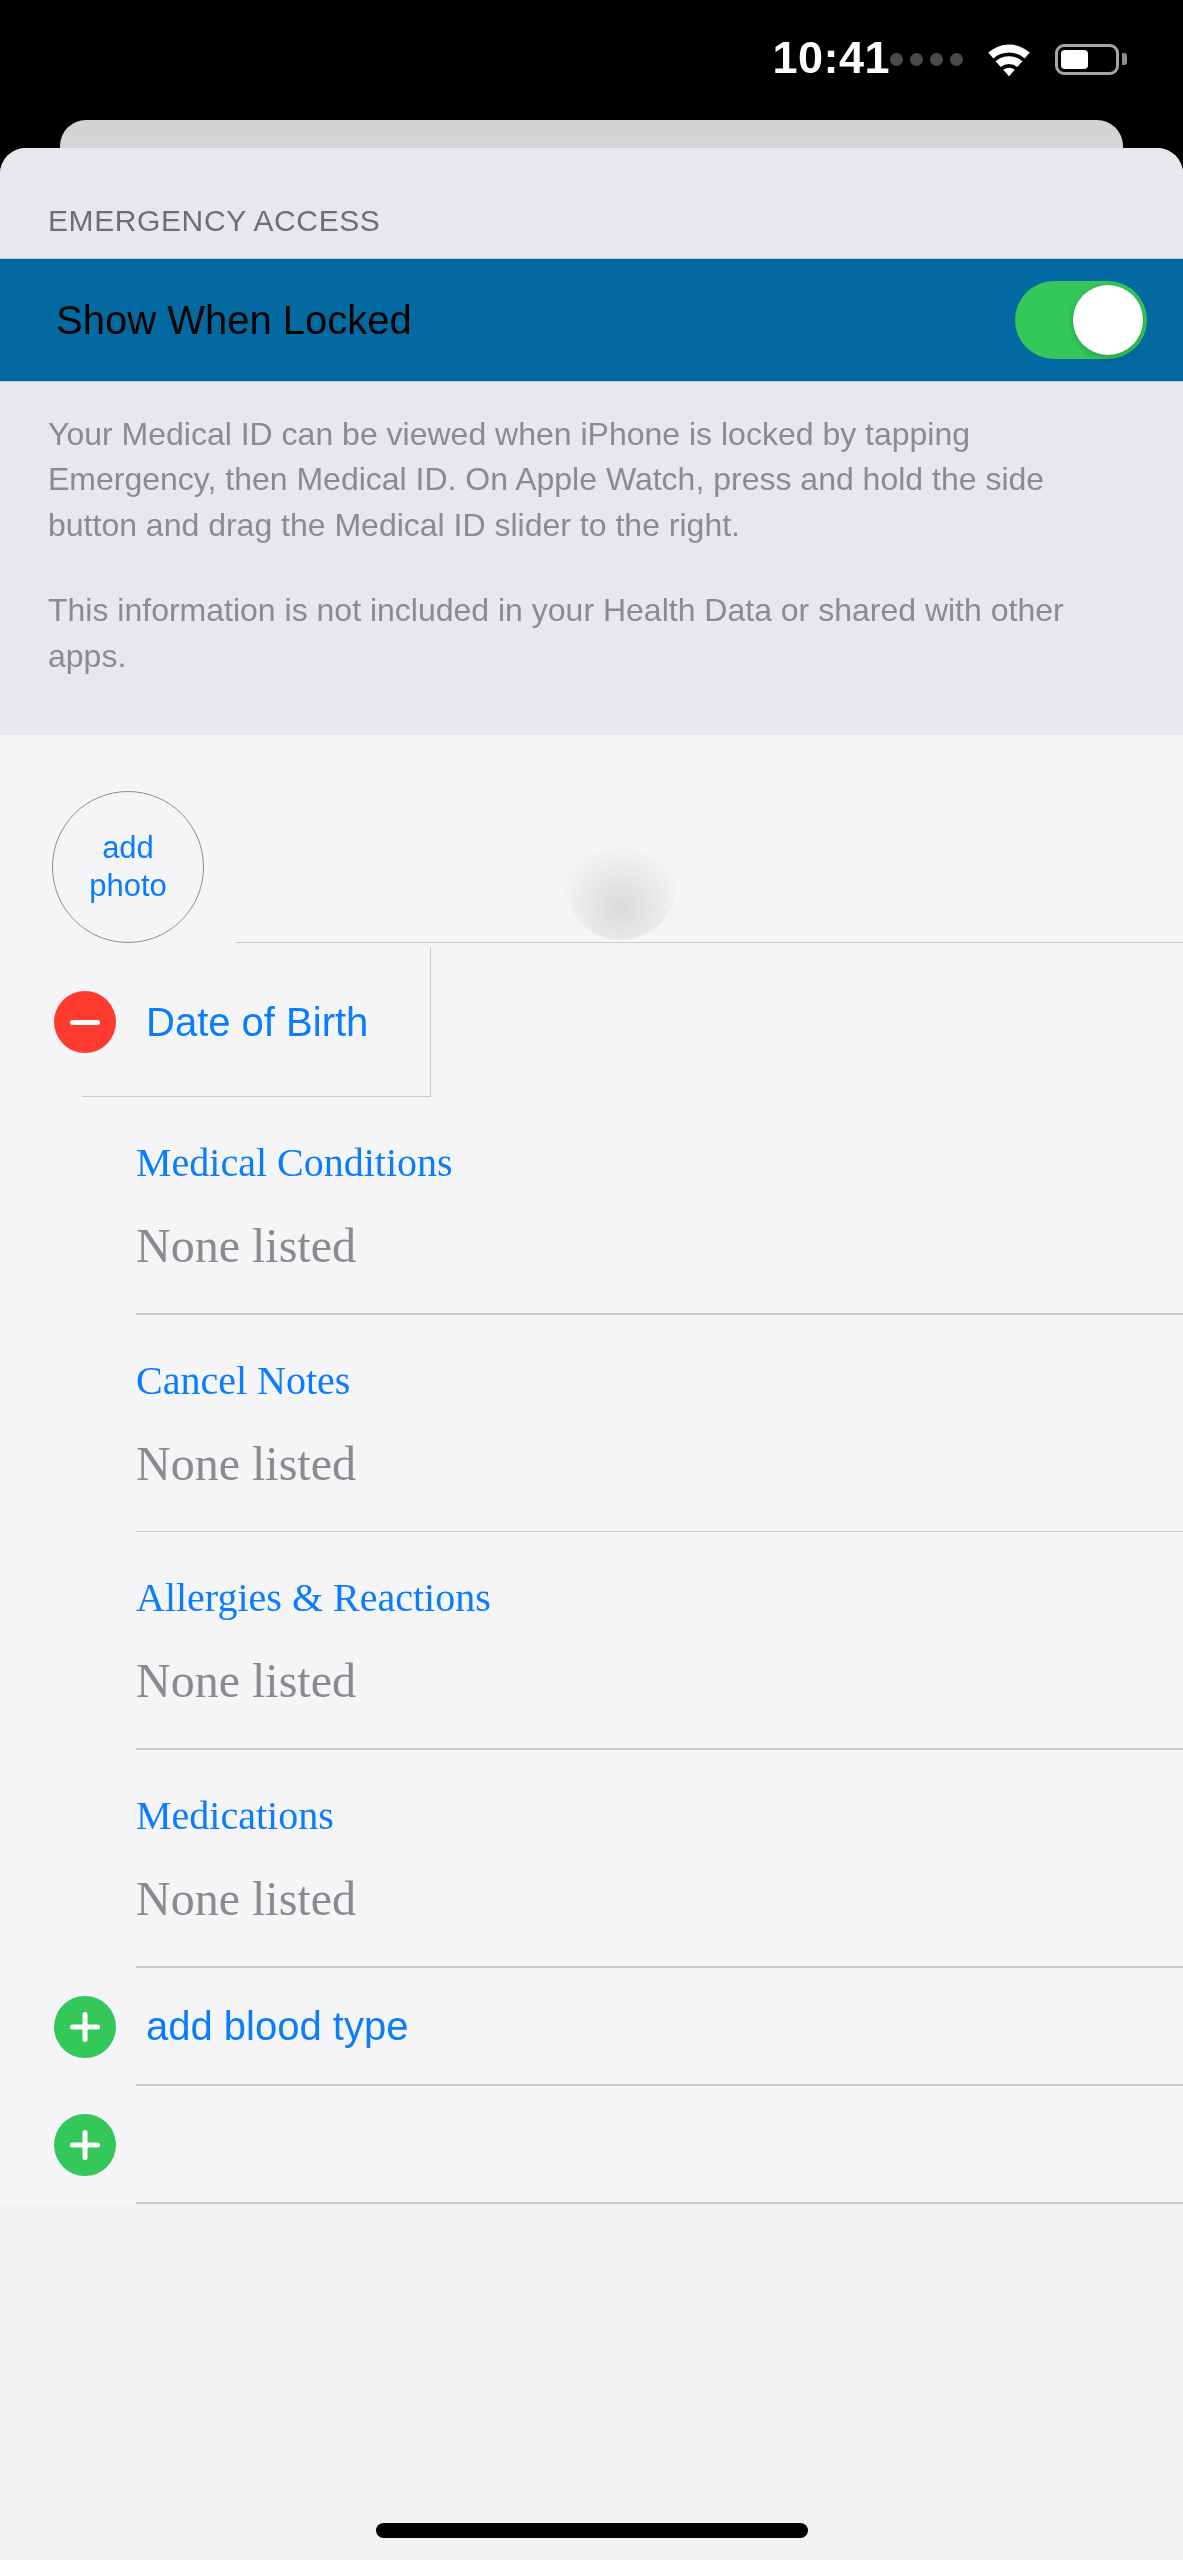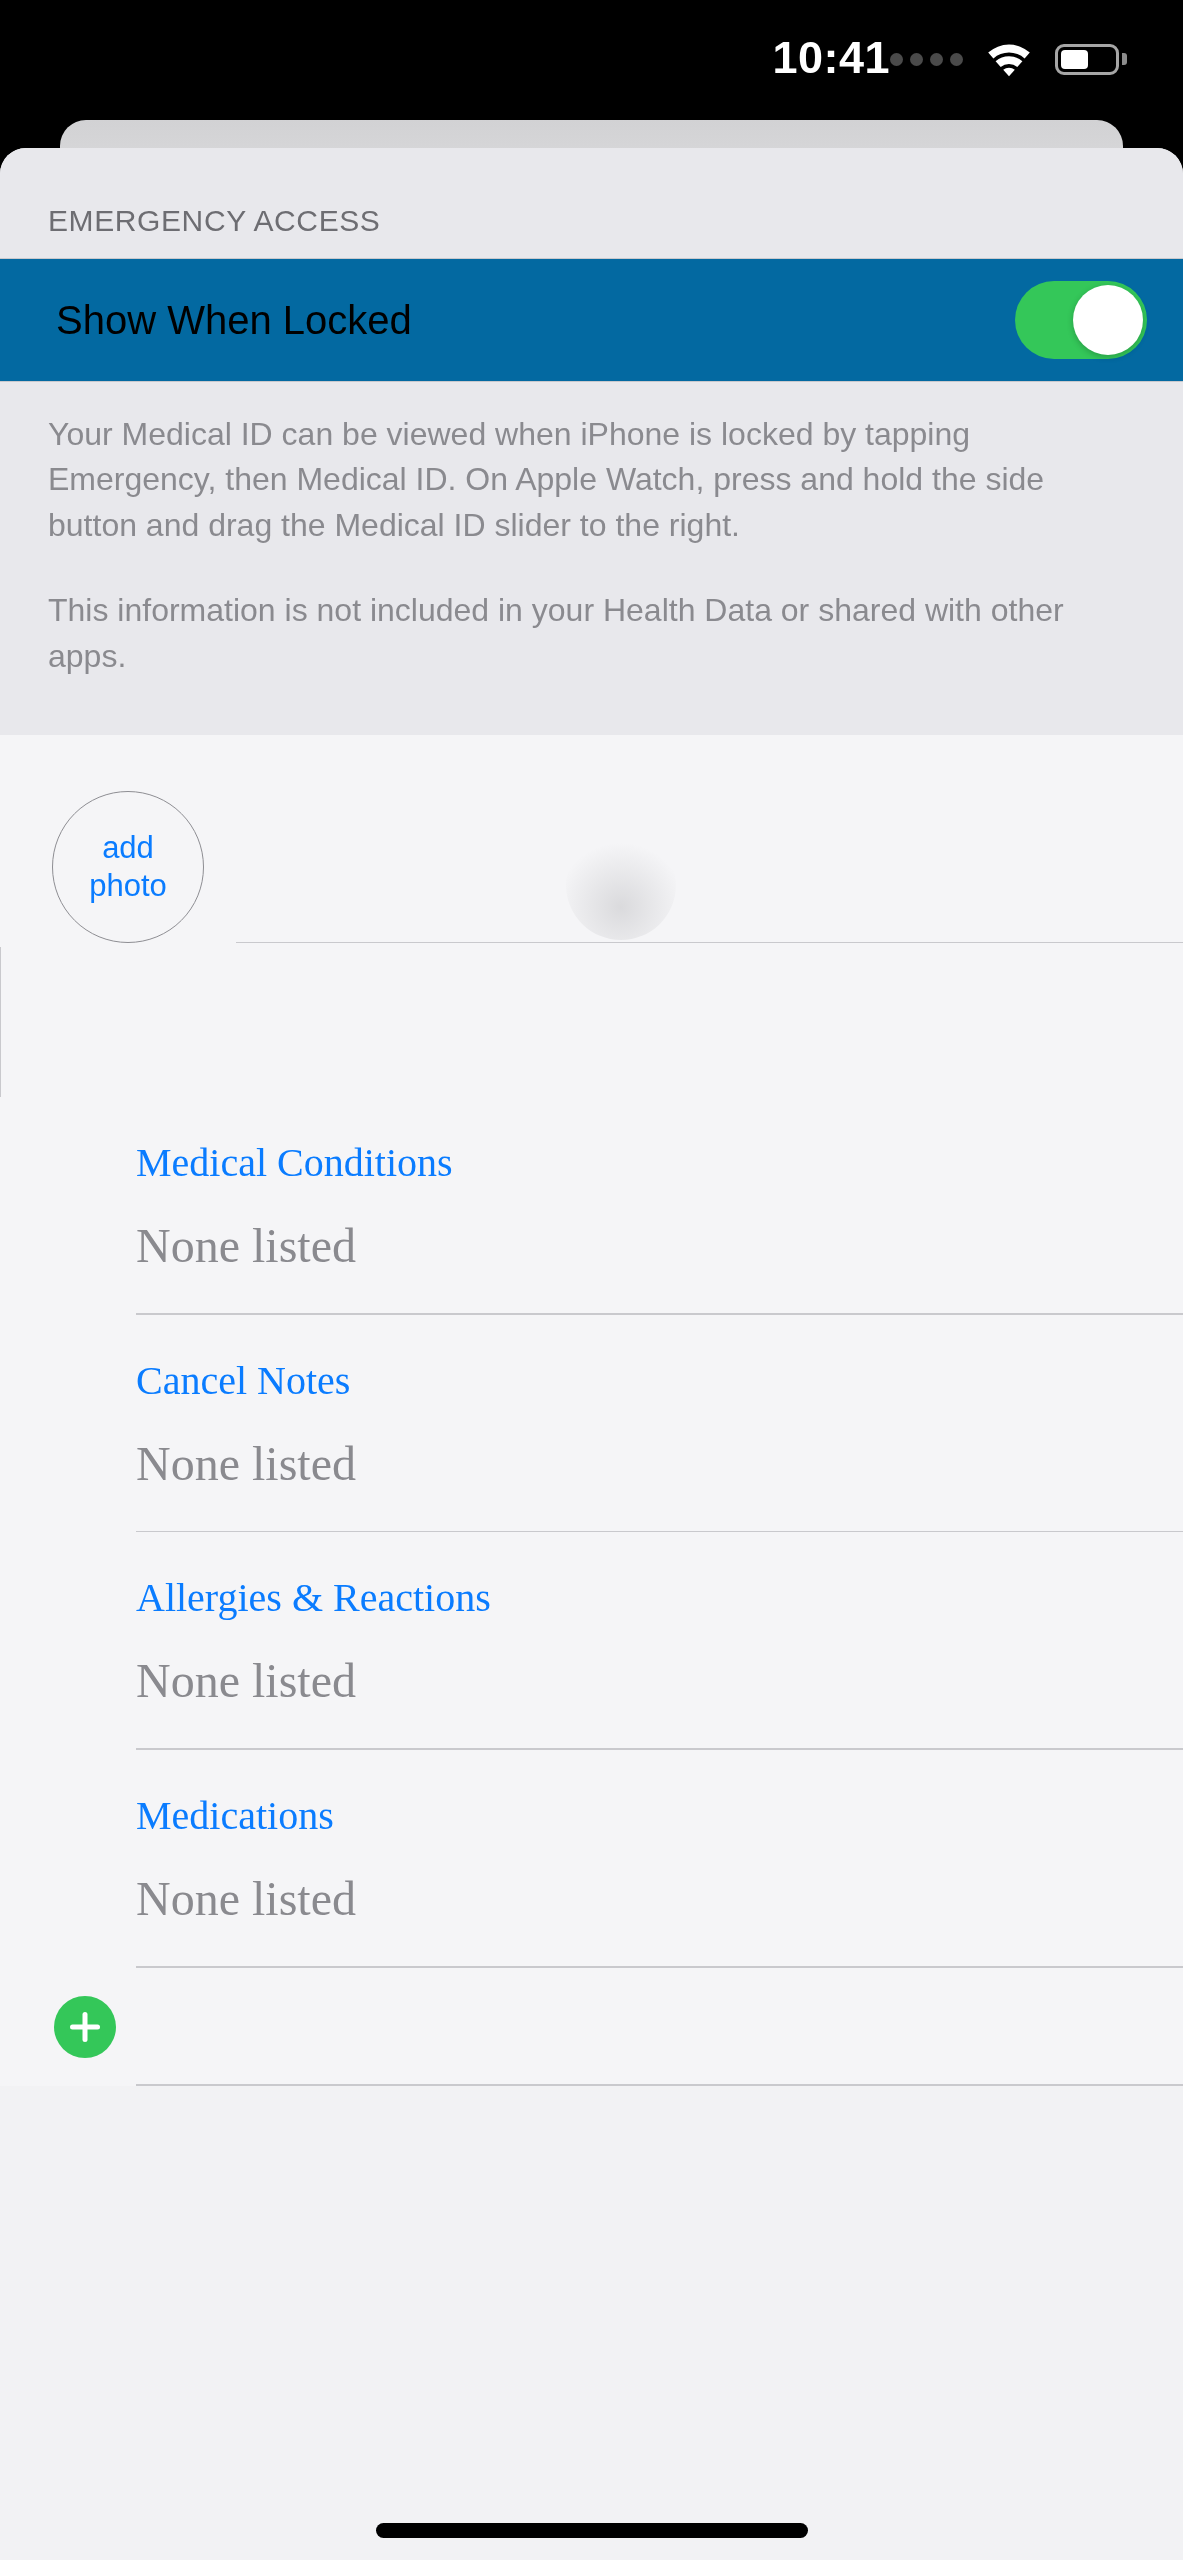--- a/index.html
+++ b/index.html
@@ -409,20 +409,27 @@
         <span>add</span>
         <span>photo</span>
       </div>
       <div class="name-field">
         <div class="name-value"></div>
         <div class="name-smudge"></div>
       </div>
     </div>
 
     <div class="dob-row">
+      <div class="dob-left">
+        <div class="minus-badge">
+            <i></i>
+          </div>
+        <div class="dob-label">Date of Birth</div>
+        <div class="dob-left-underline"></div>
+      </div>
       <div class="dob-right">
         <div class="dob-value"></div>
       </div>
     </div>
 
     <div class="field">
       <div class="field-label">Medical Conditions</div>
       <div class="field-value">None listed</div>
     </div>
 
@@ -434,20 +441,27 @@
     <div class="field">
       <div class="field-label">Allergies &amp; Reactions</div>
       <div class="field-value">None listed</div>
     </div>
 
     <div class="field">
       <div class="field-label">Medications</div>
       <div class="field-value">None listed</div>
     </div>
 
+    <div class="add-row">
+      <div class="plus-badge">
+          <i></i>
+          <b></b>
+        </div>
+      <div class="add-label">add blood type</div>
+    </div>
 
     <div class="add-row">
       <div class="plus-badge">
           <i></i>
           <b></b>
         </div>
       <div class="add-label"></div>
     </div>
 
   </div>

